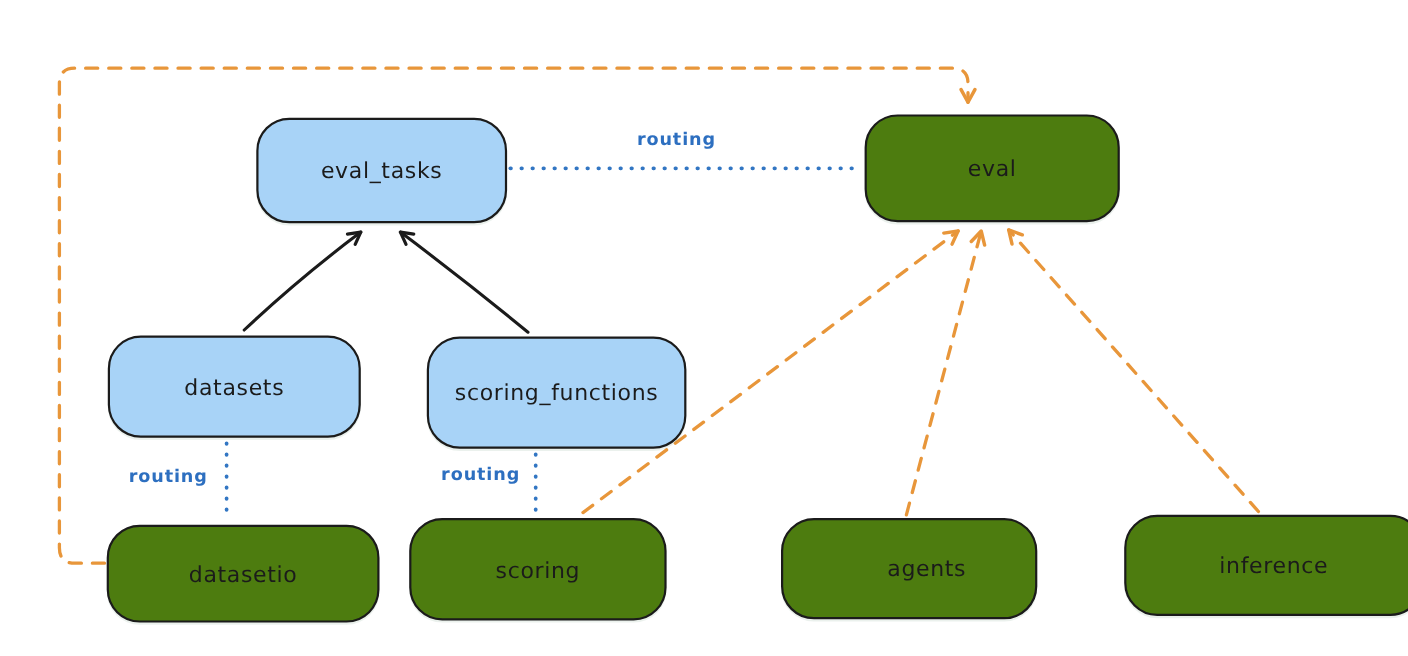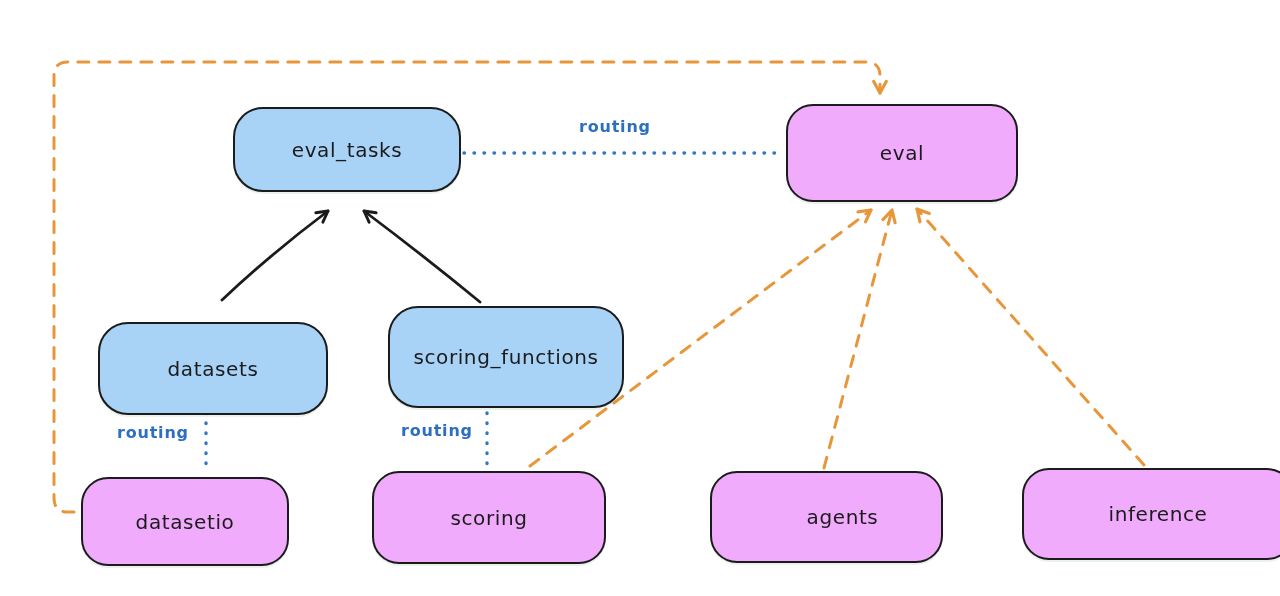--- a/index.html
+++ b/index.html
@@ -47,21 +47,21 @@
     border-radius: 30px;
     display: flex;
     align-items: center;
     justify-content: center;
     font-size: 20px;
     color: #1b1b1b;
     letter-spacing: 0.6px;
     box-shadow: 0 2px 0 rgba(60, 120, 80, 0.10);
   }
   .node.blue  { background: #a8d3f7; }
-  .node.green { background: #f0abfc; border-radius: 27px; }
+  .node.green { background: #4d7c0f; }
   .node-label {
     white-space: nowrap;
     pointer-events: none;
   }
   .routing-label {
     position: absolute;
     color: #2d6fc0;
     font-size: 16px;
     font-weight: 700;
     letter-spacing: 0.8px;
@@ -89,37 +89,37 @@
     <path class="edge dotted" d="M 464 153 L 783 153"></path>
     <path class="edge dotted" d="M 206 403 L 206 473"></path>
     <path class="edge dotted" d="M 487 403 L 487 467"></path>
 
     <path class="edge dashed" d="M 95 512 L 68 512 Q 54 512 54 498 L 54 76 Q 54 62 68 62 L 866 62 Q 880 62 880 76 L 880 93" marker-end="url(#ah-orange)"></path>
     <path class="edge dashed" d="M 530 466 L 871 210" marker-end="url(#ah-orange)"></path>
     <path class="edge dashed" d="M 824 468 L 892 210" marker-end="url(#ah-orange)"></path>
     <path class="edge dashed" d="M 1144 465 L 917 209" marker-end="url(#ah-orange)"></path>
   </svg>
 
-  <div class="node blue" style="left:233px; top:107px; width:228px; height:85px;">
+  <div class="node blue" style="left:233px; top:107px; width:228px; height:96px;">
     <span class="node-label">eval_tasks</span>
   </div>
 
   <div class="node green" style="left:786px; top:104px; width:232px; height:98px;">
     <span class="node-label">eval</span>
   </div>
 
-  <div class="node blue" style="left:98px; top:305px; width:230px; height:93px;margin-top:17px;">
+  <div class="node blue" style="left:98px; top:305px; width:230px; height:93px;">
     <span class="node-label">datasets</span>
   </div>
 
   <div class="node blue" style="left:388px; top:306px; width:236px; height:102px;">
     <span class="node-label">scoring_functions</span>
   </div>
 
-  <div class="node green" style="left:81px; top:477px; width:208px; height:89px;text-align:center;">
+  <div class="node green" style="left:97px; top:477px; width:248px; height:89px;text-align:center;">
     <span class="node-label">datasetio</span>
   </div>
 
   <div class="node green" style="left:372px; top:471px; width:234px; height:93px;">
     <span class="node-label">scoring</span>
   </div>
 
   <div class="node green" style="left:710px; top:471px; width:233px; height:92px;padding-left:32px;">
     <span class="node-label">agents</span>
   </div>

